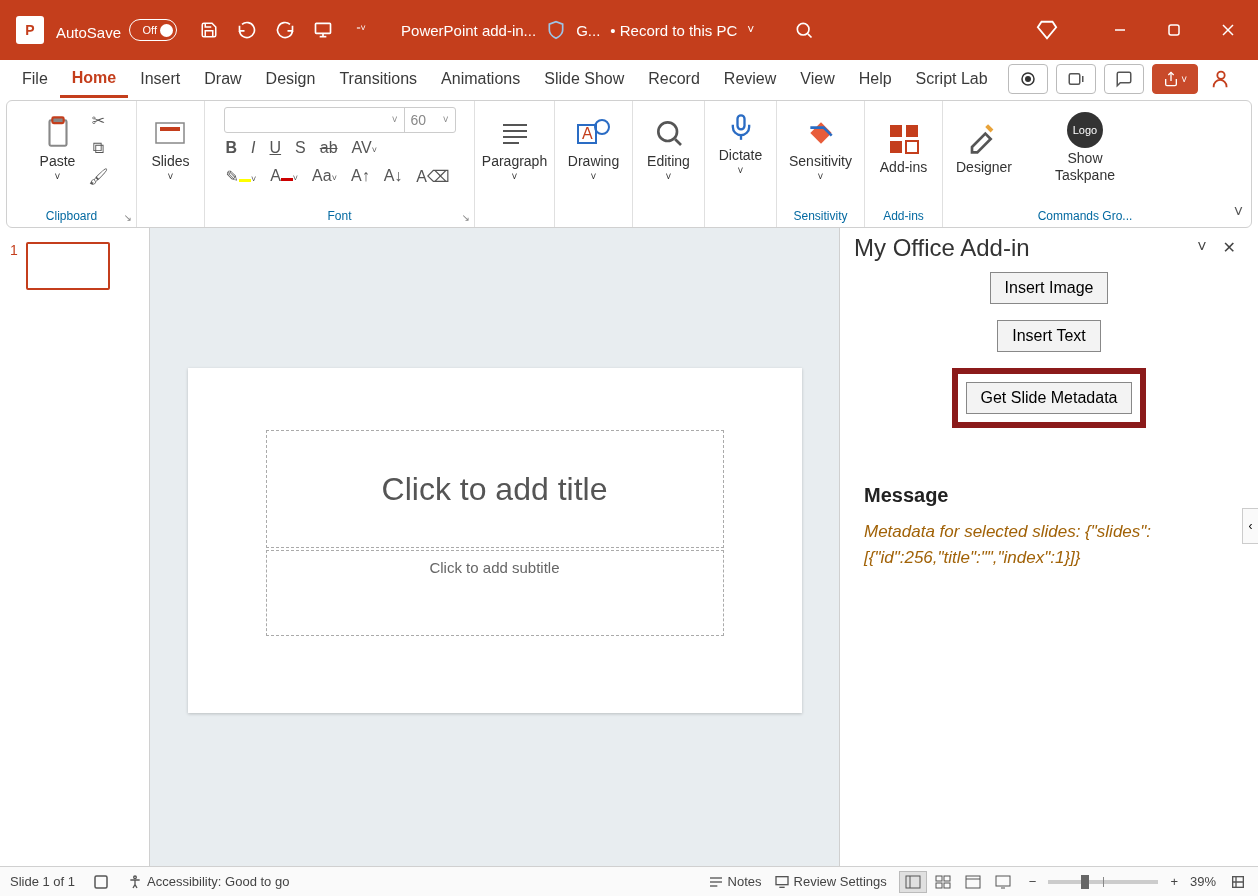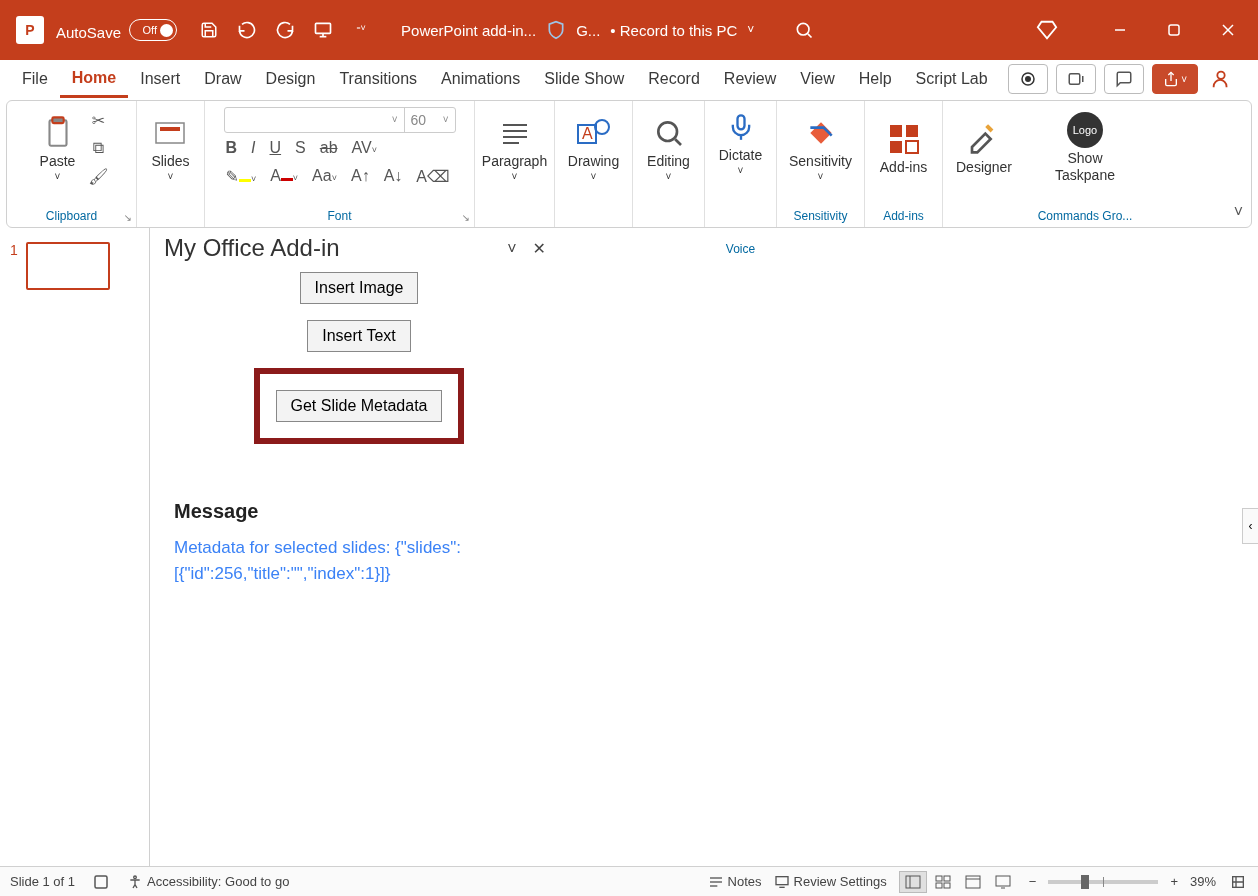--- a/index.html
+++ b/index.html
@@ -53,31 +53,31 @@
 .slide-num { color: #c43e1c; font-size: 14px; }
 .slide-thumb { width: 84px; height: 48px; background: #fff; border: 2px solid #c43e1c; border-radius: 2px; }
 .editor { flex: 1; background: #e8edf0; display: flex; align-items: flex-start; justify-content: center; padding-top: 140px; border-right: 1px solid #d0d0d0; }
 .slide-canvas { width: 614px; height: 345px; background: #fff; box-shadow: 0 1px 3px rgba(0,0,0,0.2); position: relative; margin-top: -140px; top: 140px; }
 .slide-canvas { position: relative; }
 .placeholder-title { position: absolute; left: 78px; top: 62px; right: 78px; height: 118px; border: 1px dashed #aaa; display: flex; align-items: center; justify-content: center; font-size: 32px; color: #555; }
 .placeholder-sub { position: absolute; left: 78px; top: 182px; right: 78px; height: 86px; border: 1px dashed #aaa; display: flex; align-items: flex-start; justify-content: center; font-size: 15px; color: #666; padding-top: 8px; }
 
 
 .taskpane { width: 418px; background: #fff; display: flex; flex-direction: column; }
-.taskpane-header { display: flex; align-items: flex-end; padding: 6px 14px 10px; }
+.taskpane-header { display: flex; align-items: flex-start; padding: 6px 14px 10px; }
 .taskpane-title { font-size: 24px; color: #333; flex: 1; }
 .taskpane-ctrl { font-size: 16px; color: #444; padding: 4px 8px; cursor: pointer; }
 .taskpane-inner-header { background: #2b2b2b; color: #fff; font-size: 24px; padding: 4px 12px; margin: 0 0 16px 0; }
 .taskpane-body { padding: 0 24px; position: relative; }
 .tp-btn { display: block; margin: 0 auto 16px; padding: 6px 14px; font-size: 16px; border: 1px solid #888; background: #f3f3f3; cursor: pointer; }
 .tp-btn-highlight { border: 6px solid #8b1a1a; padding: 8px; display: inline-block; margin: 0 auto 16px; }
-.tp-btn-highlight .tp-btn { margin: 8px; }
+.tp-btn-highlight .tp-btn { margin: 0; }
 .tp-center { text-align: center; }
 .tp-message-h { font-weight: 700; font-size: 20px; margin: 40px 0 12px; color: #222; }
-.tp-message { font-size: 17px; color: #3b82f6; line-height: 1.5; }
+.tp-message { font-size: 17px; color: #a16207; line-height: 1.5; font-style: italic; }
 .taskpane-tab { position: absolute; right: 0; top: 280px; width: 16px; height: 36px; border: 1px solid #ccc; border-right: none; display: flex; align-items: center; justify-content: center; font-size: 12px; background: #fafafa; }
 
 
 .statusbar { position: absolute; bottom: 0; left: 0; right: 0; height: 30px; border-top: 1px solid #d0d0d0; display: flex; align-items: center; font-size: 13px; color: #444; padding: 0 10px; gap: 16px; background: #fafafa; }
 .statusbar .sb-right { margin-left: auto; display: flex; align-items: center; gap: 12px; justify-content: flex-end; }
 .sb-icon { width: 20px; height: 20px; display: flex; align-items: center; justify-content: center; font-size: 14px; }
 .view-btns { display: flex; gap: 2px; }
 .view-btn { width: 28px; height: 22px; border: 1px solid transparent; display: flex; align-items: center; justify-content: center; font-size: 14px; }
 .view-btn.active { background: #e0e0e0; border-color: #bbb; }
 .zoom-slider { width: 110px; height: 4px; background: #ccc; position: relative; }
@@ -420,20 +420,26 @@
     <div class="ribbon-group-label">Commands Gro...</div>
   </div>
   <div class="ribbon-collapse">˅</div>
 </div>
 
 <div class="main">
   <div class="slide-panel">
     <div class="slide-thumb-wrap">
       <div class="slide-num">1</div>
       <div class="slide-thumb"></div>
+    </div>
+  </div>
+  <div class="editor">
+    <div class="slide-canvas">
+      <div class="placeholder-title">Click to add title</div>
+      <div class="placeholder-sub">Click to add subtitle</div>
     </div>
   </div>
   <div class="taskpane">
     <div class="taskpane-header">
       <div class="taskpane-title">My Office Add-in</div>
       <div class="taskpane-ctrl">˅</div>
       <div class="taskpane-ctrl">✕</div>
     </div>
     <div class="taskpane-body">
       <div class="tp-center">

